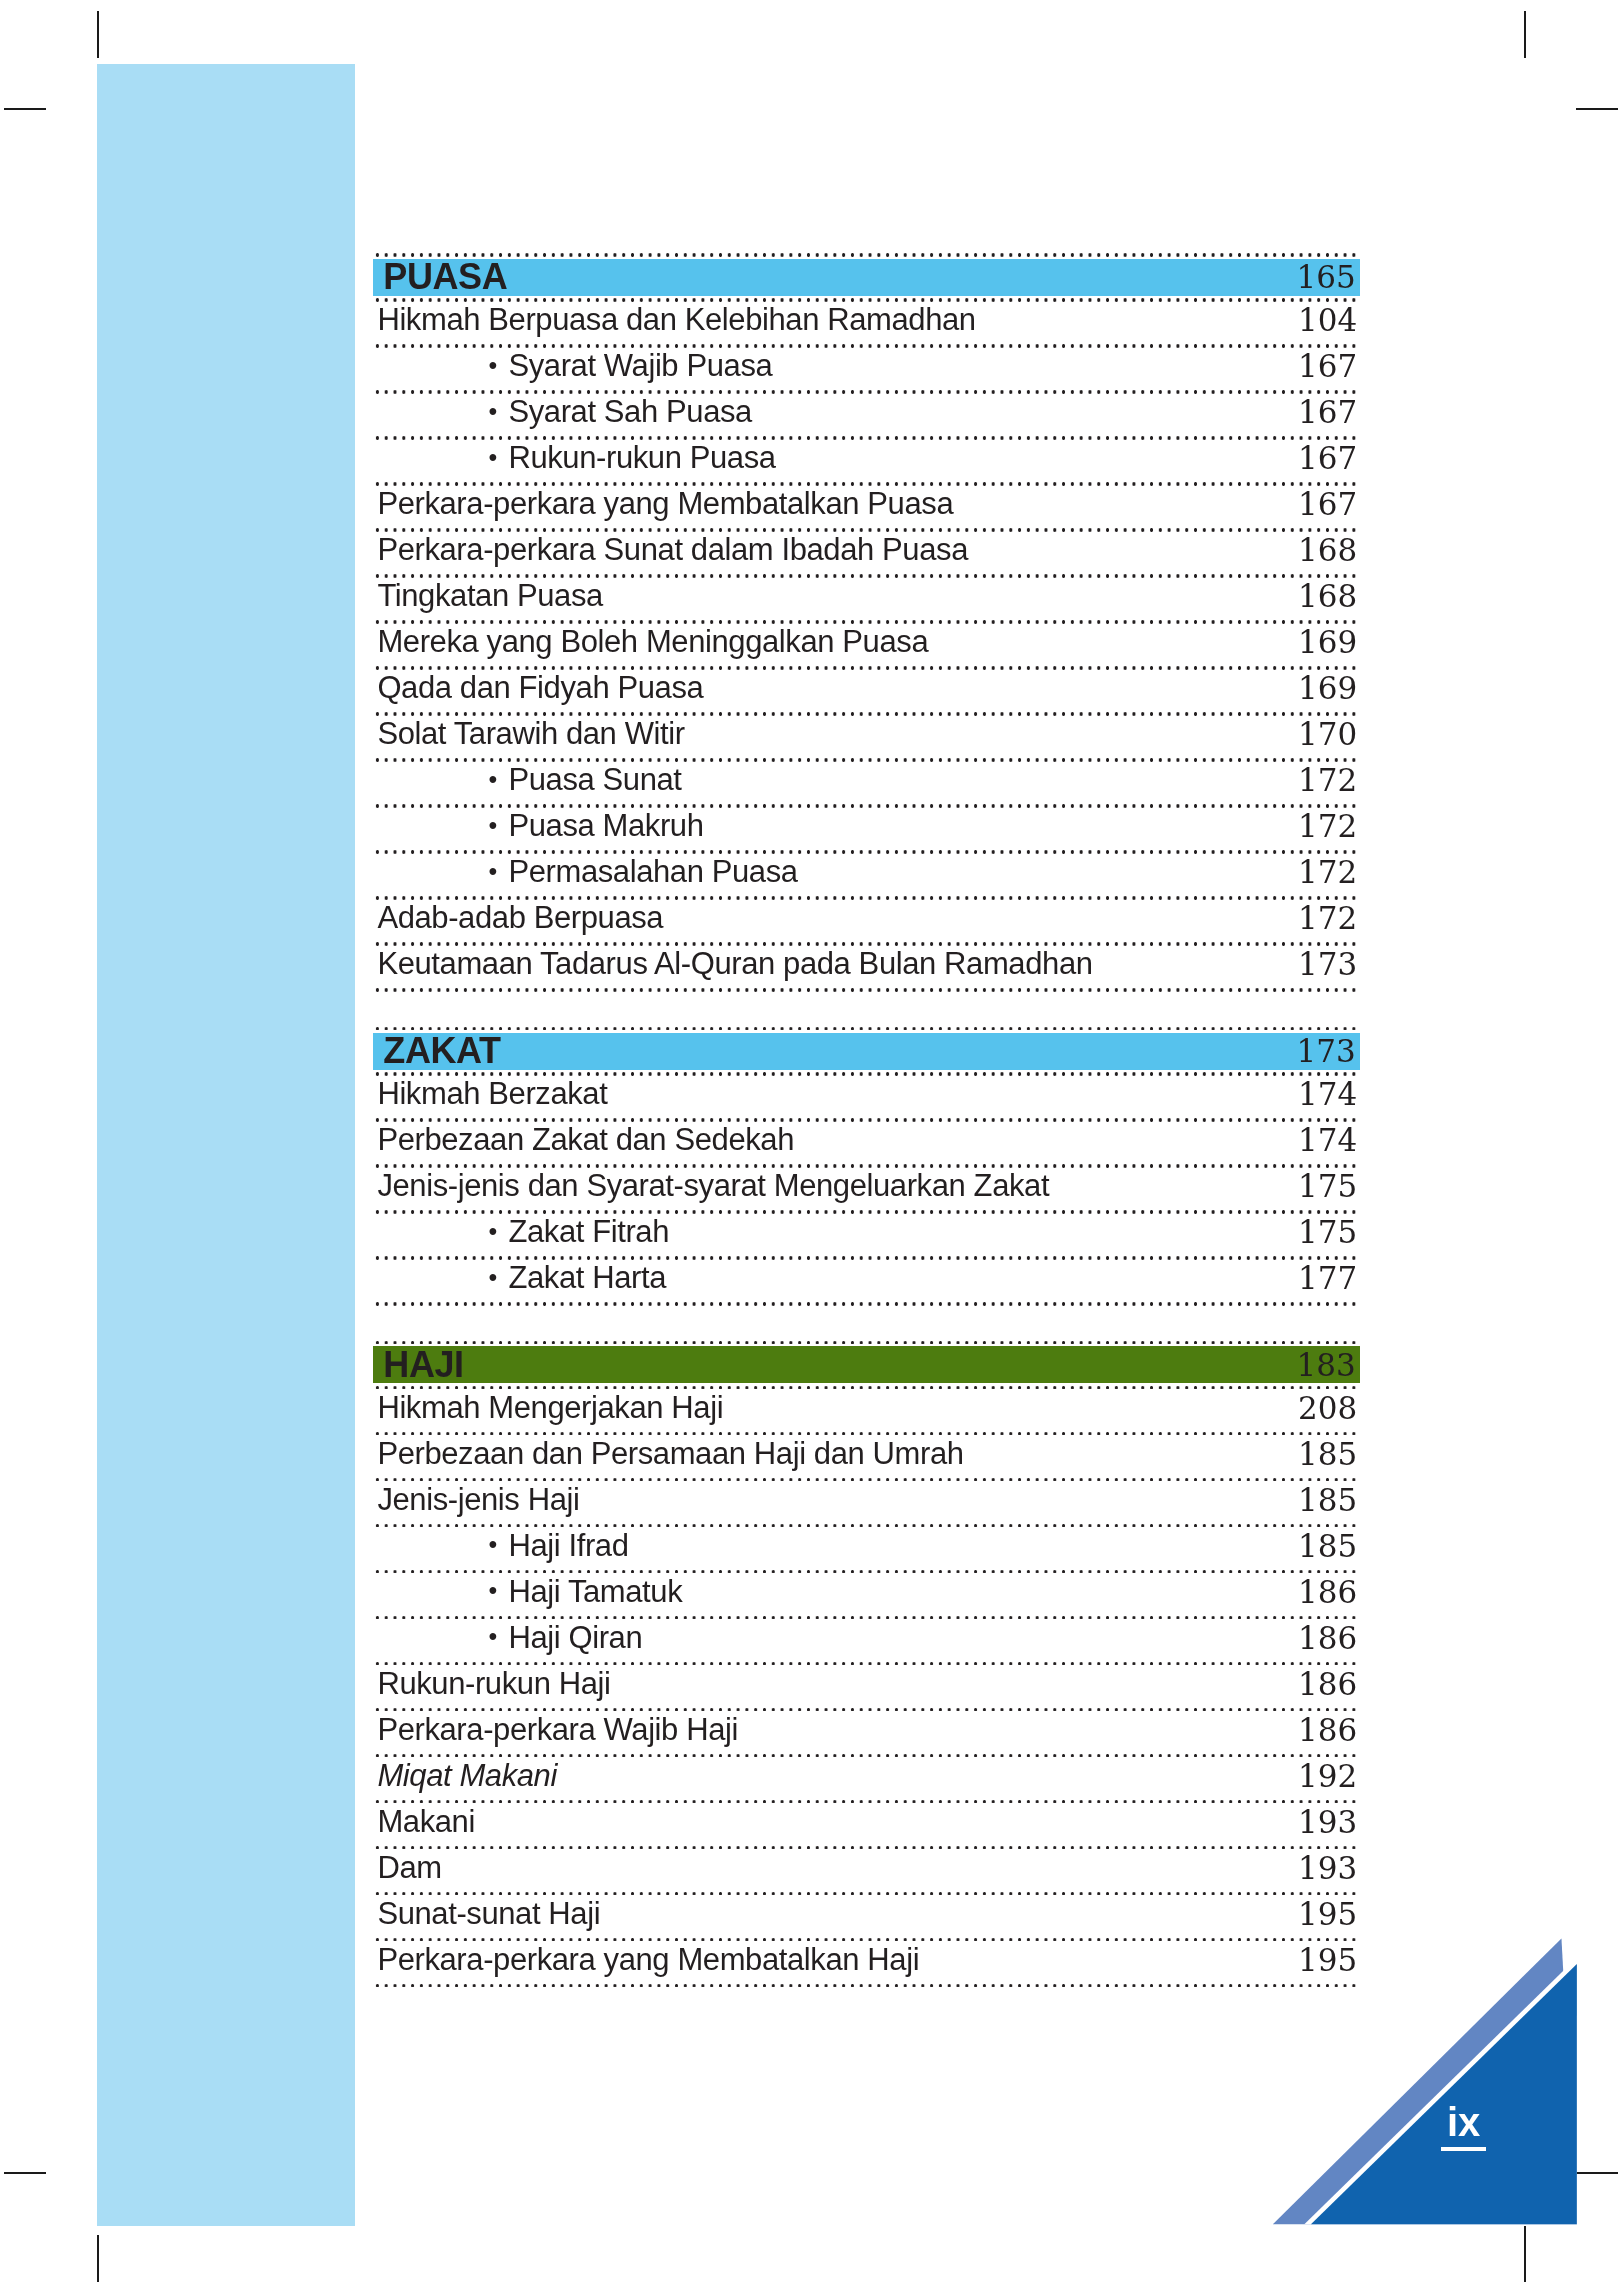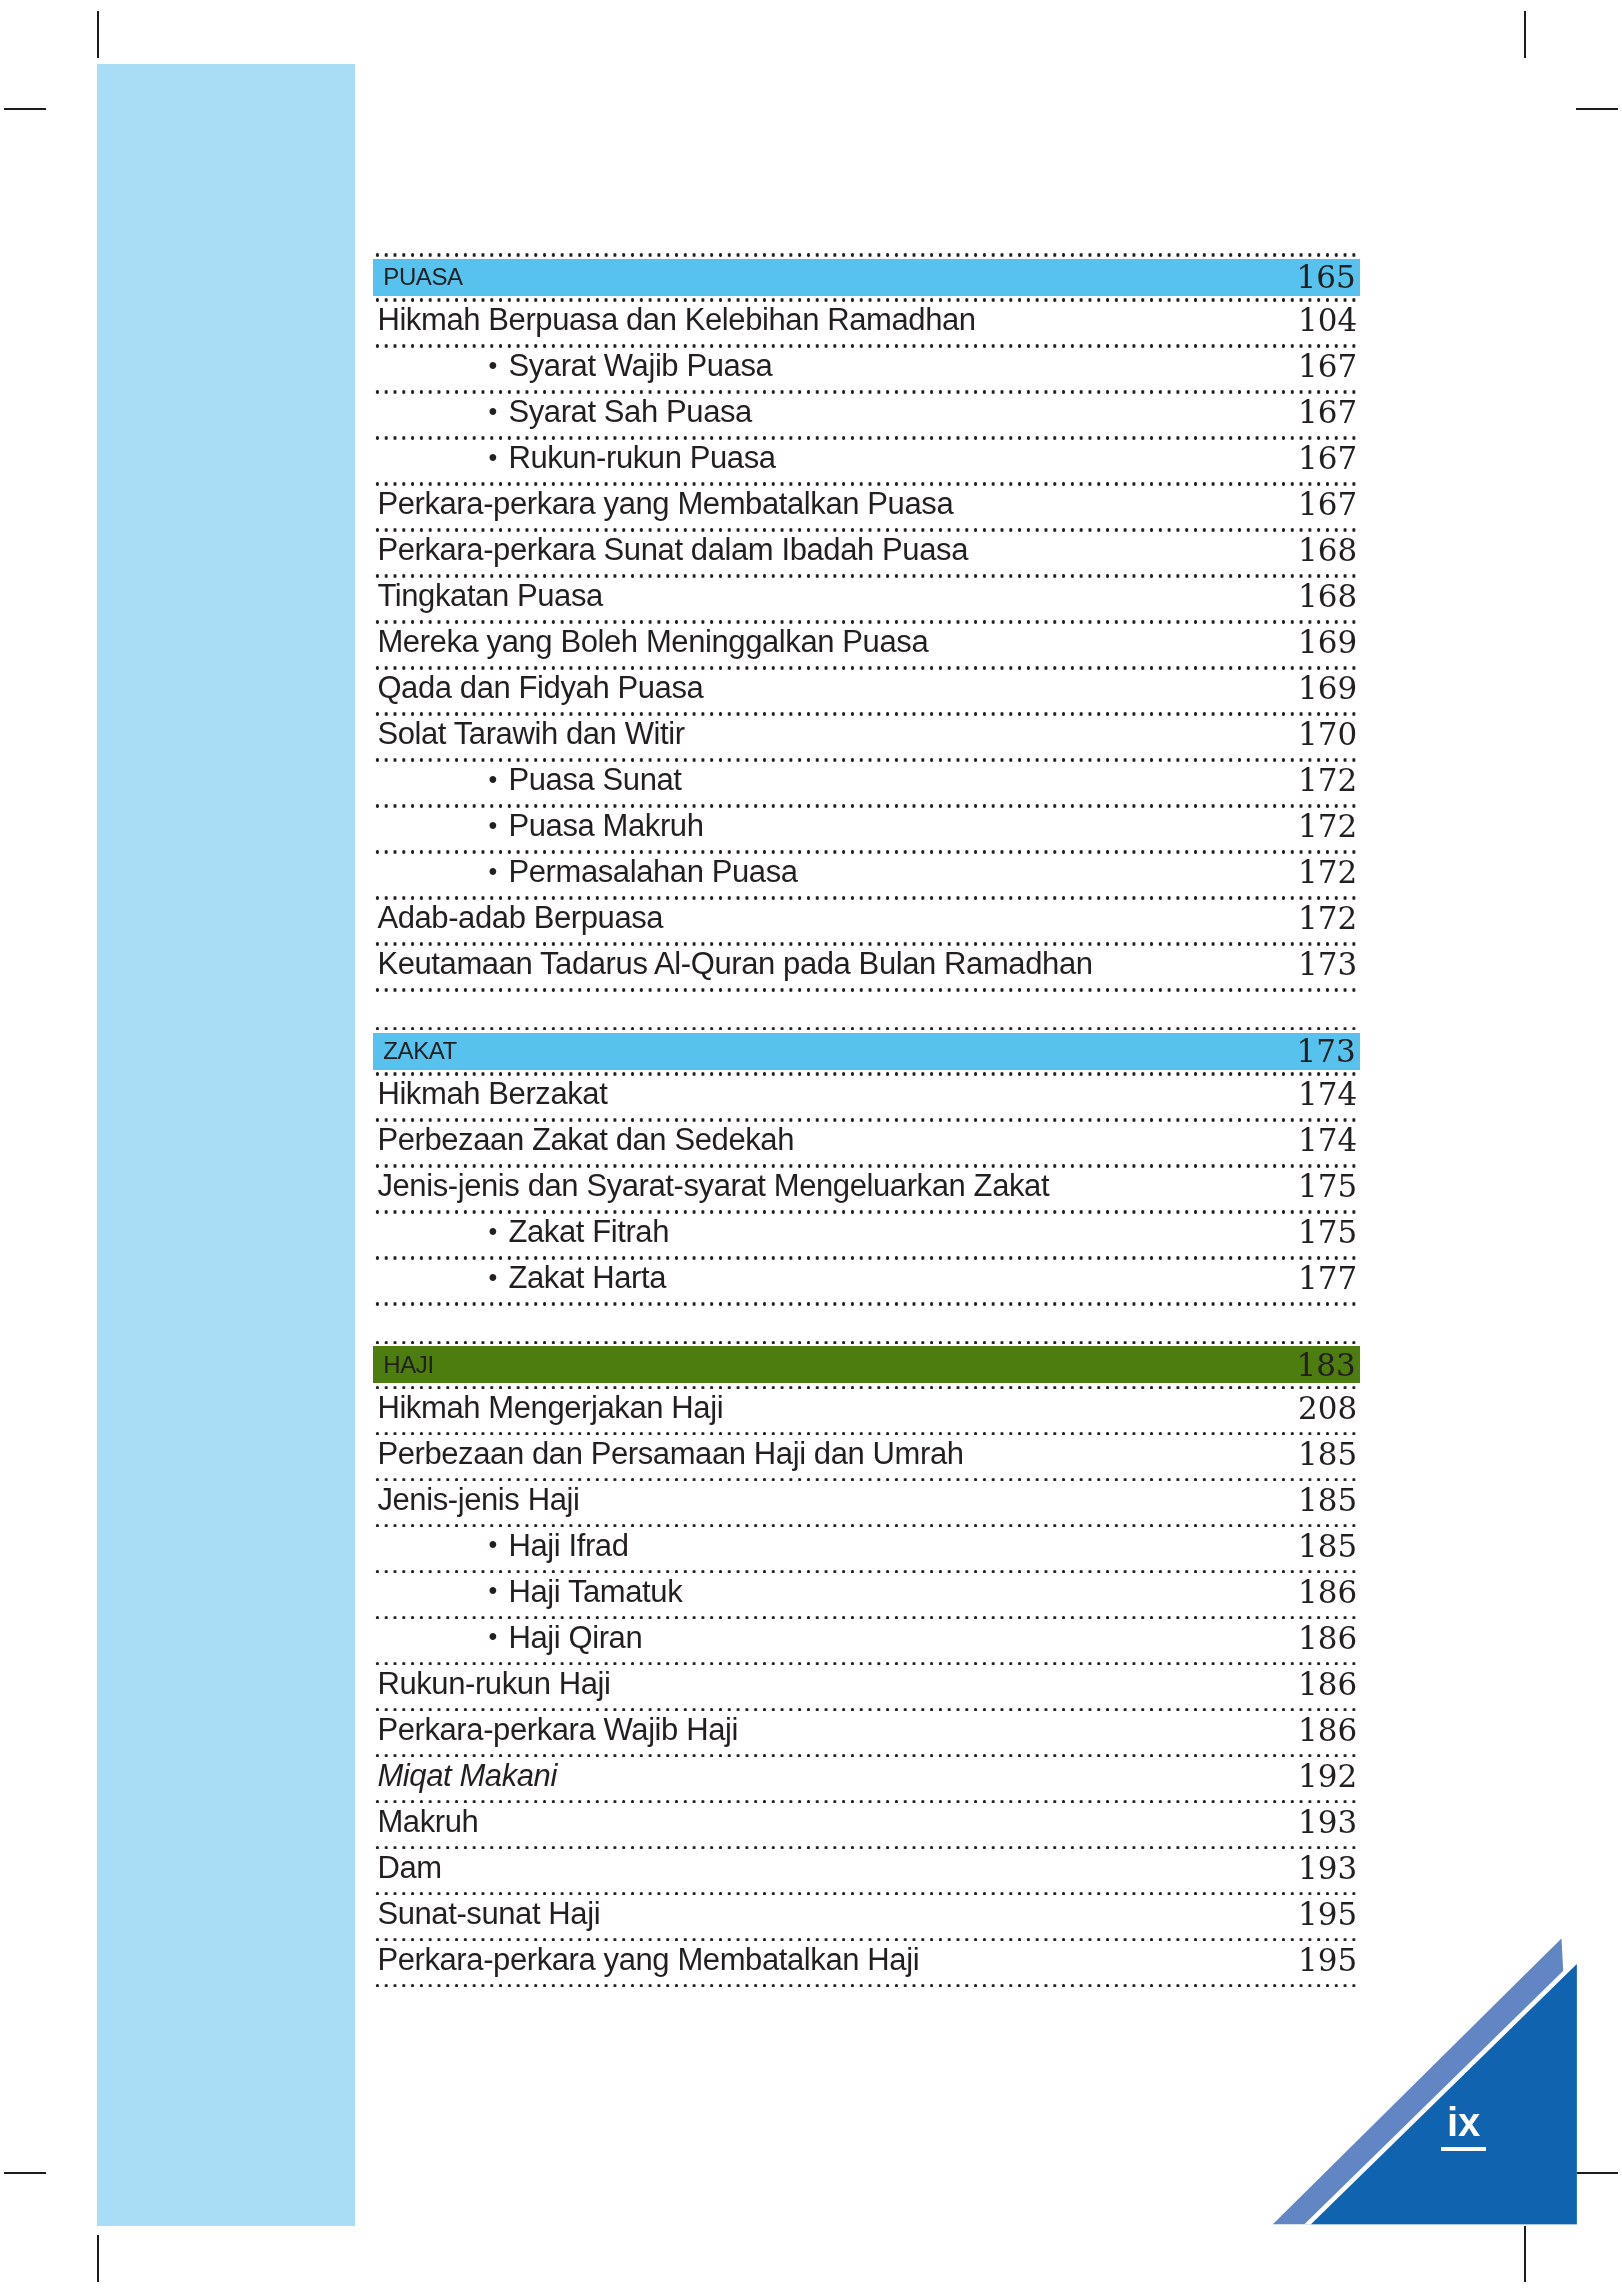--- a/index.html
+++ b/index.html
@@ -45,22 +45,22 @@
   .header-box {
     margin-top: 2.2px;
     margin-bottom: 2.2px;
     height: 37px;
     display: flex;
     justify-content: space-between;
     align-items: center;
     padding: 0 4.4px 0 10.3px;
   }
   .header-title {
-    font-weight: 400;
-    font-size: 24px;
+    font-weight: 700;
+    font-size: 36px;
     letter-spacing: -0.4px;
   }
   .page-num {
     font-family: "DejaVu Serif", serif;
     font-size: 31px;
     white-space: nowrap;
   }
 
   .entry-row {
     position: relative;
@@ -377,21 +377,21 @@
   <div class="entry-row italic">
     <span class="entry-label">
       <span class="label-text">Miqat Makani</span>
     </span>
     <span class="page-num entry-page">192</span>
     <div class="leader"></div>
   </div>
 
   <div class="entry-row">
     <span class="entry-label">
-      <span class="label-text">Makruh</span>
+      <span class="label-text">Makani</span>
     </span>
     <span class="page-num entry-page">193</span>
     <div class="leader"></div>
   </div>
 
   <div class="entry-row">
     <span class="entry-label">
       <span class="label-text">Dam</span>
     </span>
     <span class="page-num entry-page">193</span>

